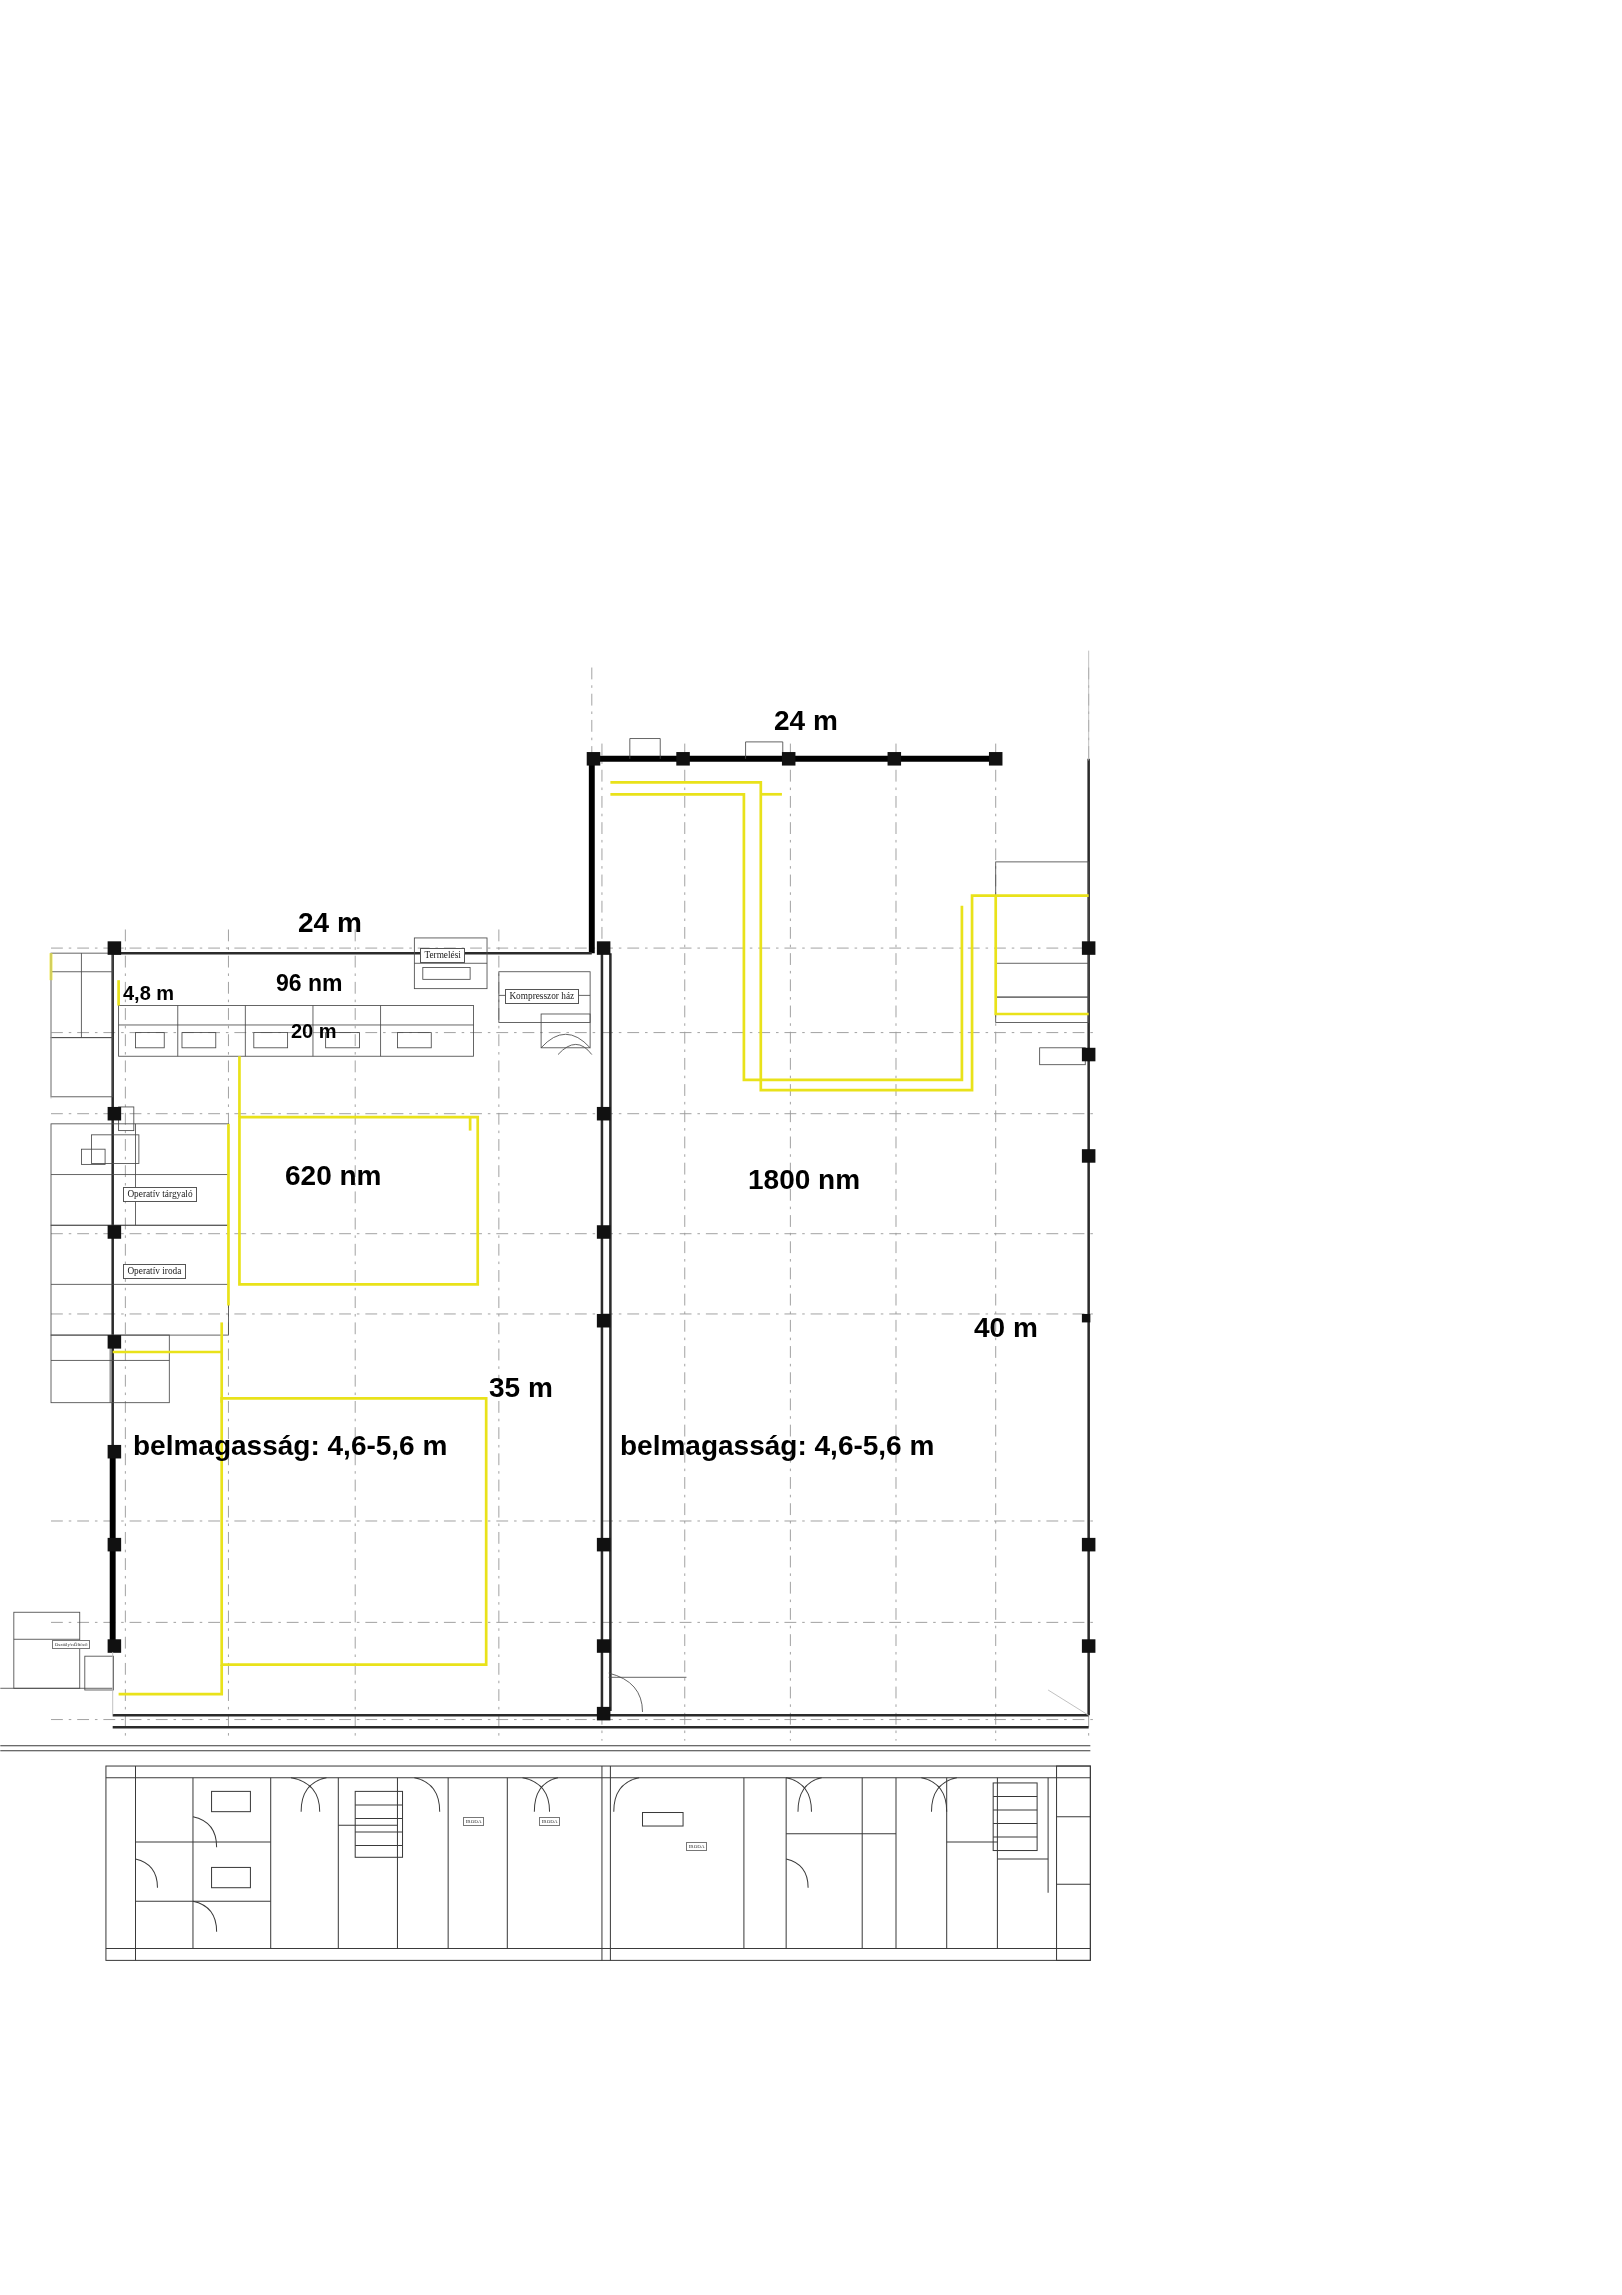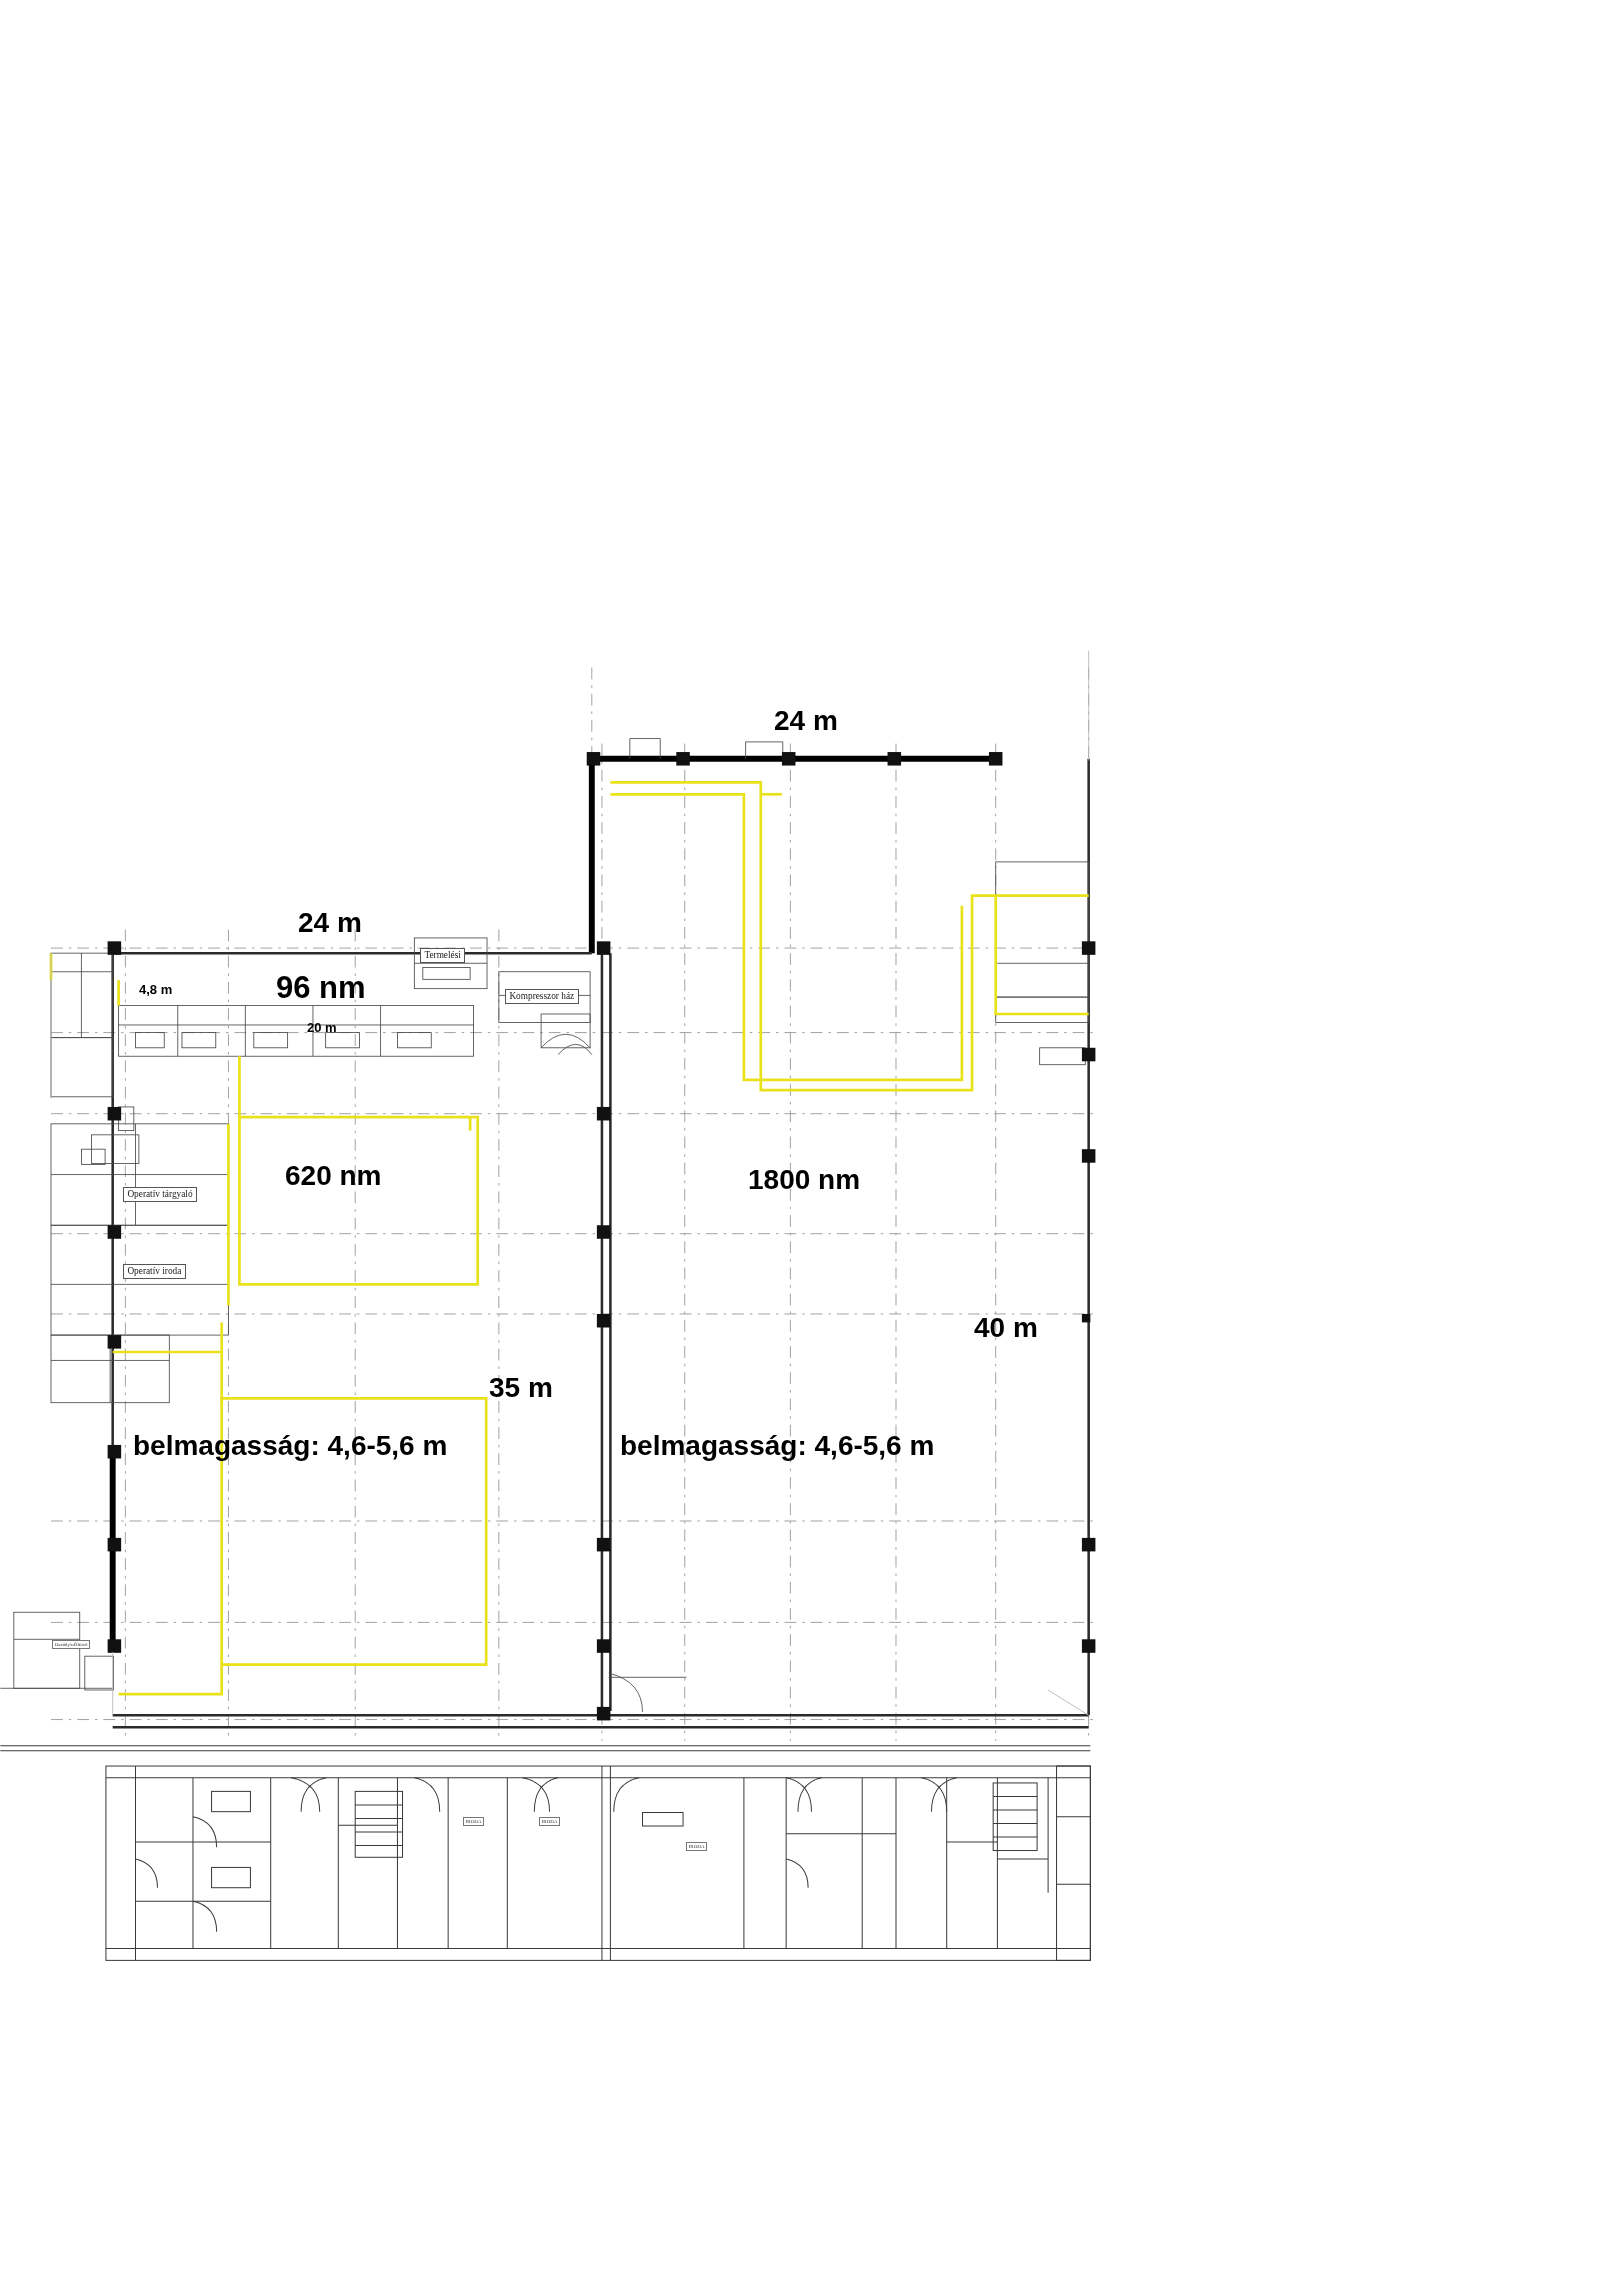--- a/index.html
+++ b/index.html
@@ -36,22 +36,22 @@
   
   .ann {
     position: absolute;
     font-family: "Liberation Sans", sans-serif;
     font-weight: bold;
     color: #000000;
     white-space: nowrap;
     line-height: 1;
   }
   .ann.big   { font-size: 28px; }
-  .ann.mid   { font-size: 31px; }
-  .ann.small { font-size: 13px; margin-left: 16px; }
+  .ann.mid   { font-size: 23px; }
+  .ann.small { font-size: 20px; }
 
   
   .roomlabel {
     position: absolute;
     font-family: "Liberation Serif", serif;
     font-size: 9.3px;
     color: #1a1a1a;
     background: #ffffff;
     border: 0.8px solid #555555;
     padding: 1.7px 3.4px;

